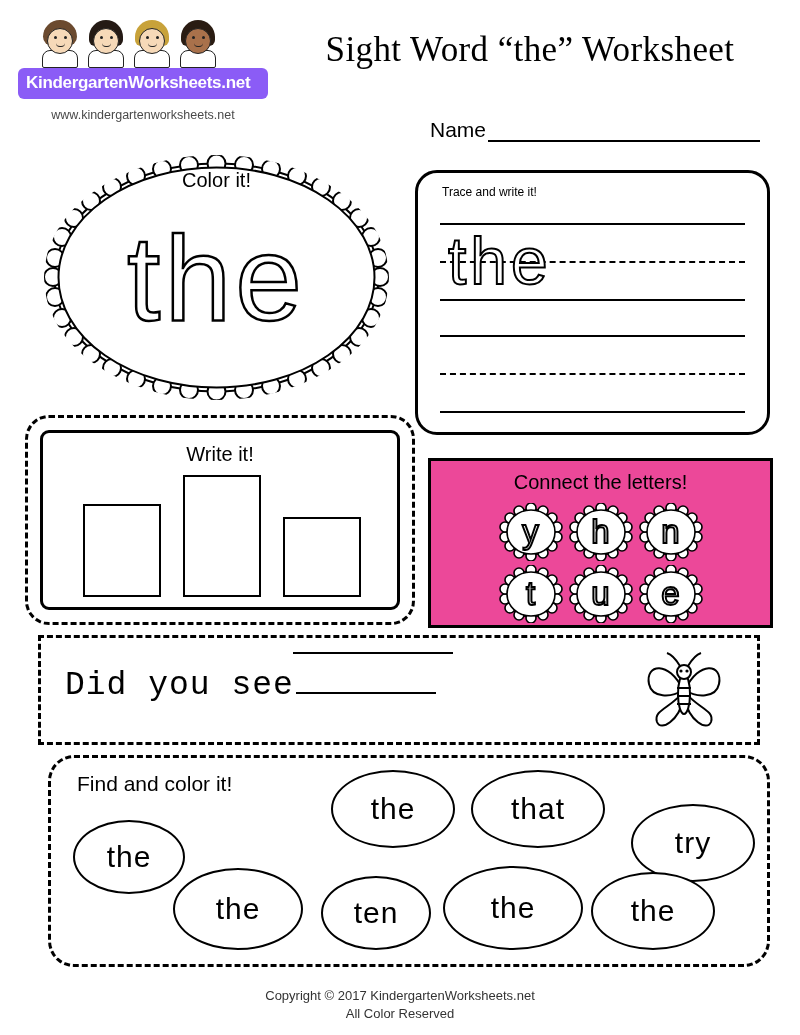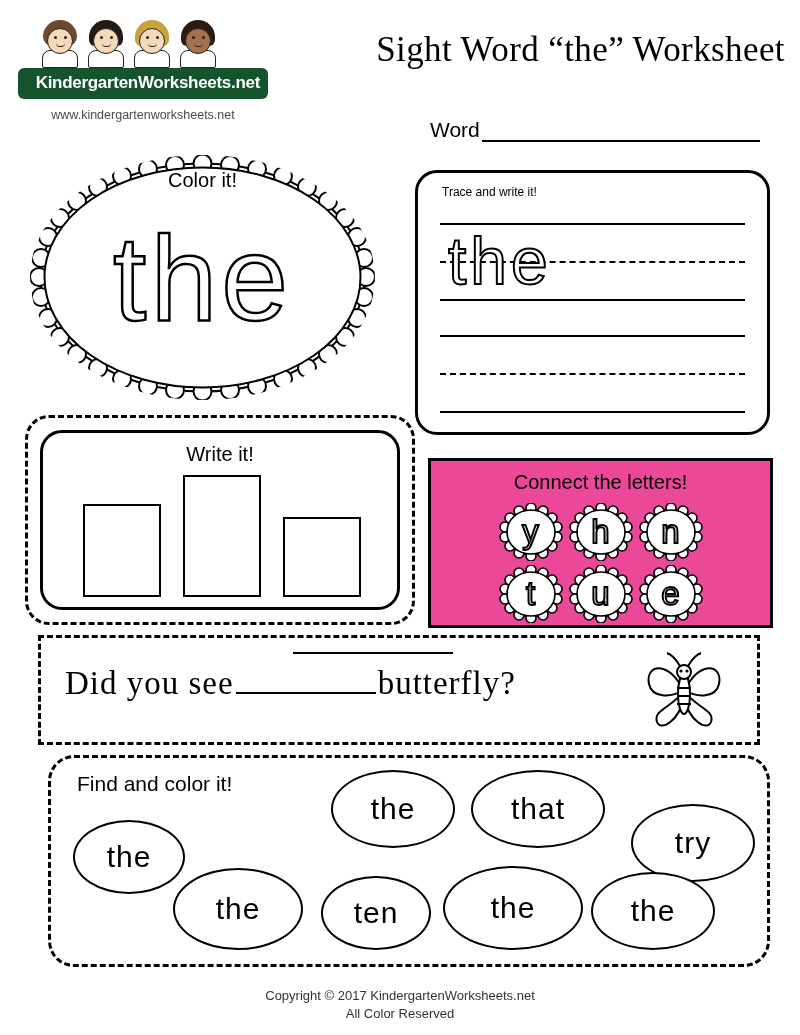--- a/index.html
+++ b/index.html
@@ -80,24 +80,24 @@
   .kid.k3 { left: 114px; }
   .kid.k3 .hair { background: #c8a23a; }
   .kid.k4 { left: 160px; }
   .kid.k4 .hair { background: #2a1c12; }
   .kid.k4 .face { background: #a9714b; }
 
   .logo-bar {
     position: relative;
     margin-top: -6px;
     width: 250px;
-    background: #14532d;
+    background: #8b5cf6;
     border-radius: 6px;
     padding: 5px 8px 6px;
-    text-align: right;
+    text-align: left;
   }
   .logo-bar .txt {
     font-family: "Liberation Sans", sans-serif;
     font-weight: bold;
     font-size: 17px;
     color: #fff;
     letter-spacing: -0.3px;
     white-space: nowrap;
   }
   .logo-bar .txt .net { color: #ffffff; }
@@ -107,21 +107,21 @@
     text-align: center;
     font-size: 12.5px;
     color: #4a4a4a;
     font-family: "Liberation Sans", sans-serif;
   }
 
   .worksheet-title {
     position: absolute;
     left: 275px; top: 30px;
     width: 510px;
-    text-align: right;
+    text-align: center;
     font-family: "Liberation Serif", serif;
     font-size: 35px;
     letter-spacing: 0.4px;
     white-space: nowrap;
   }
 
   .name-line {
     position: absolute;
     left: 430px; top: 118px;
     width: 330px;
@@ -133,21 +133,21 @@
   .name-line .label { margin-right: 2px; }
   .name-line .rule {
     flex: 1;
     border-bottom: 2px solid #000;
     height: 20px;
   }
 
   
   .color-it {
     position: absolute;
-    left: 30px; top: 155px;
+    left: 44px; top: 155px;
     width: 345px; height: 245px;
   }
   .scallop {
     position: absolute;
     inset: 0;
     border-radius: 50%;
     background:
       radial-gradient(circle at 50% 50%, #fff 0 0);
   }
   .color-label {
@@ -215,21 +215,21 @@
     left: 25px; top: 415px;
     width: 390px; height: 210px;
     border: 3px dashed #000;
     border-radius: 24px;
   }
   .write-it-inner {
     position: absolute;
     left: 12px; top: 12px;
     right: 12px; bottom: 12px;
     border: 3px solid #000;
-    border-radius: 22px;
+    border-radius: 9px;
     background: #fff;
   }
   .write-label {
     position: absolute;
     left: 0; right: 0; top: 10px;
     text-align: center;
     font-size: 20px;
   }
   .write-boxes {
     position: absolute;
@@ -285,21 +285,21 @@
   
   .sentence {
     position: absolute;
     left: 38px; top: 635px;
     width: 722px; height: 110px;
     border: 3px dashed #000;
   }
   .sentence-text {
     position: absolute;
     left: 24px; top: 26px;
-    font-family: Liberation Serif, serif;
+    font-family: Liberation Mono, monospace;
     font-size: 33px;
     letter-spacing: 1px;
     display: flex;
     align-items: baseline;
   }
   .blank-inline {
     display: inline-block;
     width: 140px;
     border-bottom: 2px solid #000;
     height: 30px;
@@ -396,21 +396,21 @@
     </div>
     <div class="logo-bar">
       <span class="txt"><span>KindergartenWorksheets</span><span class="net">.net</span></span>
     </div>
     <div class="site-url">www.kindergartenworksheets.net</div>
   </div>
 
   <div class="worksheet-title">Sight Word “the” Worksheet</div>
 
   <div class="name-line">
-    <span class="label">Word</span>
+    <span class="label">Name</span>
     <span class="rule"></span>
   </div>
 
   <div class="color-it">
     <svg class="scallop" width="345" height="245" viewBox="0 0 345 245">
       <ellipse cx="172.5" cy="122.5" rx="162" ry="114" fill="#fff" stroke="#000" stroke-width="2"></ellipse>
       <g fill="#fff" stroke="#000" stroke-width="2">
         <circle cx="172.5" cy="8.5" r="9"></circle>
           <circle cx="200" cy="10" r="9"></circle>
           <circle cx="227" cy="14" r="9"></circle>
@@ -629,21 +629,20 @@
         </div>
       </div>
     </div>
   </div>
 
   <div class="sentence">
     <div class="top-blank"></div>
     <div class="sentence-text">
       <span>Did you see</span>
       <span class="blank-inline"></span>
-      <span>butterfly?</span>
     </div>
     <svg class="butterfly" viewBox="0 0 90 84">
       <g fill="#fff" stroke="#000" stroke-width="2">
         <path d="M44 40 C 30 10, 6 14, 10 34 C 13 48, 32 48, 44 40 Z"></path>
         <path d="M46 40 C 60 10, 84 14, 80 34 C 77 48, 58 48, 46 40 Z"></path>
         <path d="M44 42 C 32 58, 14 60, 18 72 C 22 82, 40 70, 44 50 Z"></path>
         <path d="M46 42 C 58 58, 76 60, 72 72 C 68 82, 50 70, 46 50 Z"></path>
         <ellipse cx="45" cy="44" rx="6" ry="20"></ellipse>
         <circle cx="45" cy="22" r="7"></circle>
       </g>

